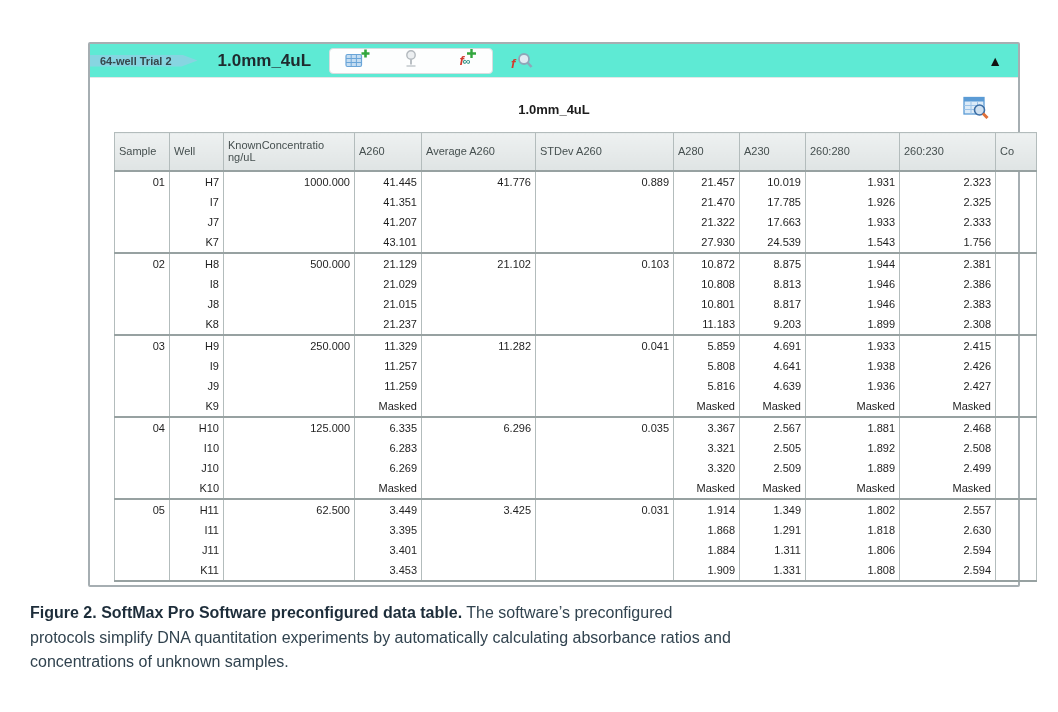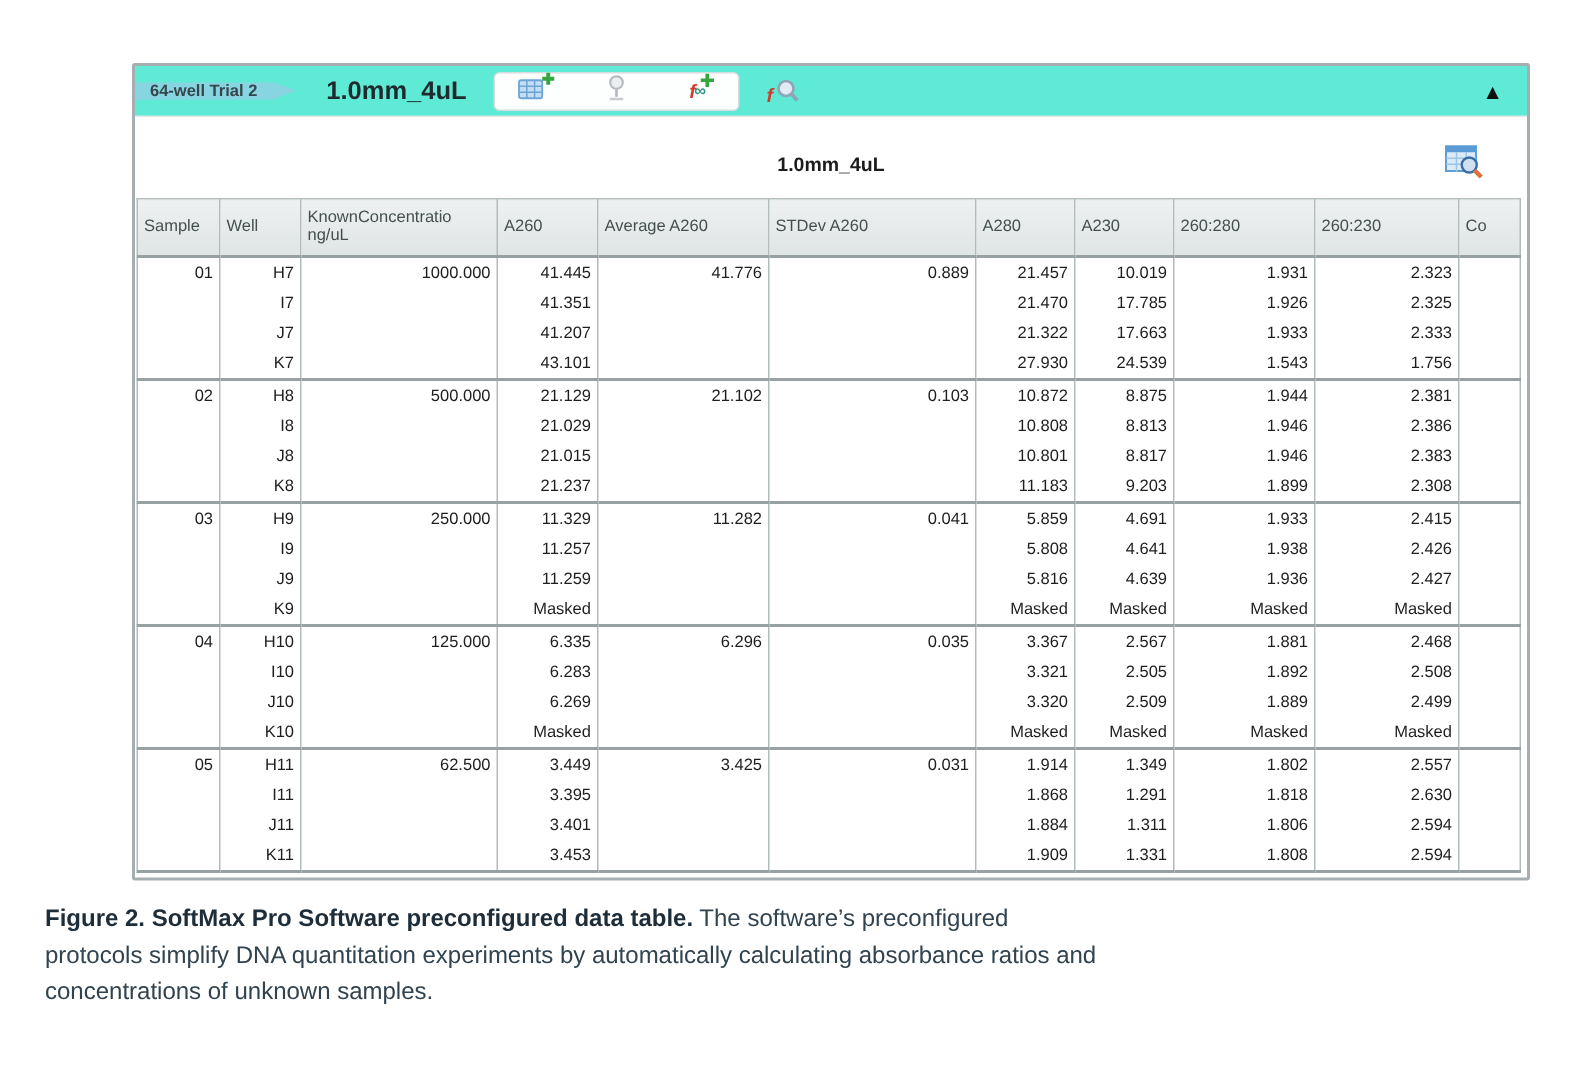--- a/index.html
+++ b/index.html
@@ -34,21 +34,21 @@
     margin-left:-1px; }
 
   
   .table-title-row { position:relative; margin-top:24px; height:26px; }
   .table-title { position:absolute; left:0; right:0; text-align:center;
     font-size:13px; font-weight:bold; color:#1c1c1c; }
   .table-options { position:absolute; right:28px; top:-6px; cursor:pointer; }
 
   
   table.datatable { border-collapse:collapse; table-layout:fixed; width:908px;
-    margin:4px 11px 0 1px; font-size:11px;padding-left:16px; }
+    margin:4px 11px 0 24px; font-size:11px;padding-left:16px; }
   table.datatable th { background:linear-gradient(#eef1f1,#dfe4e4);
     border:1px solid #b3bcbc; border-bottom:1px solid #9aa4a4;
     font-weight:normal; color:#454f4f; text-align:left; vertical-align:middle;
     padding:2px 4px; height:38px; white-space:pre-line; overflow:hidden;
     font-size:11px; }
   table.datatable td { border-left:1px solid #b3bcbc; border-right:1px solid #b3bcbc;
     border-top:2px solid #97a1a1; border-bottom:2px solid #97a1a1;
     vertical-align:top; padding:0; color:#1e1e1e; overflow:hidden; }
   .cell-line { height:20px; line-height:20px; padding:0 4px; text-align:right;
     white-space:nowrap; }

